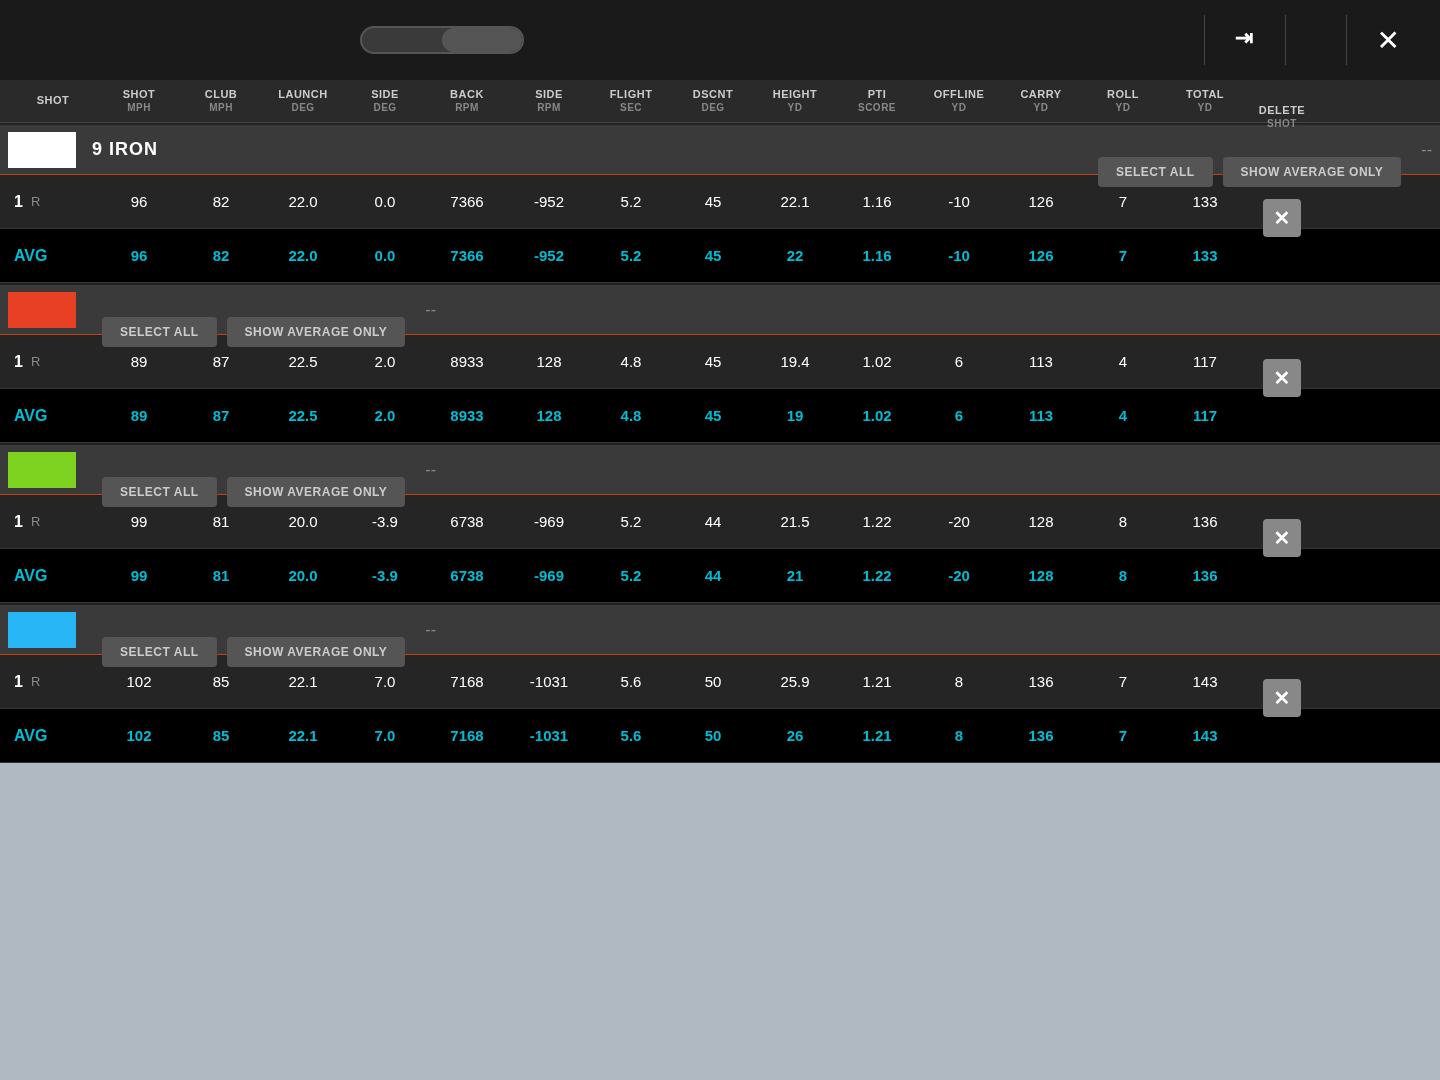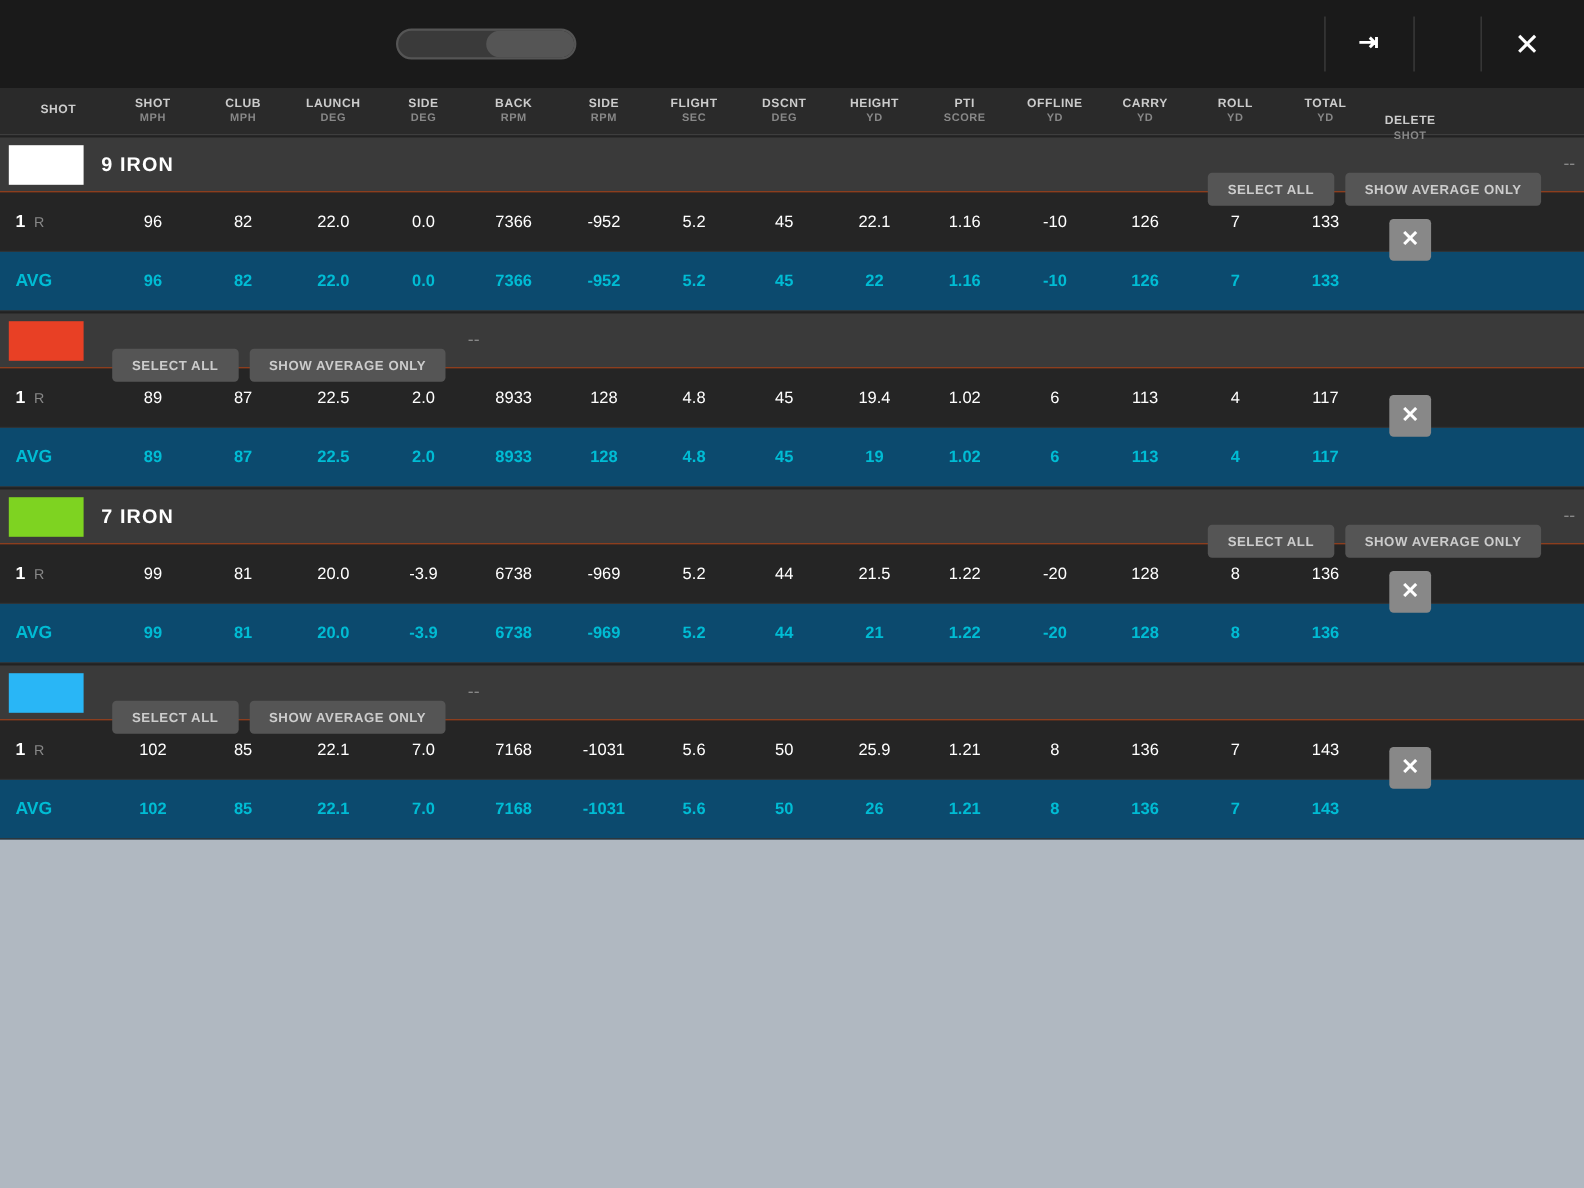--- a/index.html
+++ b/index.html
@@ -162,21 +162,21 @@
     
     .data-row {
       display: flex;
       align-items: center;
       height: 54px;
       padding: 0 8px;
       background: #252525;
       border-bottom: 1px solid #333;
     }
     .data-row.avg-row {
-      background: #0c4a6e;
+      background: #000000;
     }
     .cell {
       display: flex;
       align-items: center;
       justify-content: center;
       font-size: 15px;
       color: #ffffff;
       text-align: center;
     }
     .cell.avg-val {
@@ -372,21 +372,20 @@
     <div class="cell avg-val w-data">19</div>
     <div class="cell avg-val w-data">1.02</div>
     <div class="cell avg-val w-data">6</div>
     <div class="cell avg-val w-data">113</div>
     <div class="cell avg-val w-data">4</div>
     <div class="cell avg-val w-data">117</div>
     <div class="delete-cell w-delete"></div>
   </div>
     <div class="club-group">
     <div class="club-color-bar" style="background:#7ed321;"></div>
-    <div class="club-name">7 IRON</div>
     <button class="club-btn">SELECT ALL</button>
     <button class="club-btn">SHOW AVERAGE ONLY</button>
     <div class="club-dash">--</div>
   </div>
     <div class="data-row">
       <div class="shot-cell w-shot">
         <span class="shot-num">1</span>
         <span class="shot-r">R</span>
       </div>
       <div class="cell w-data">99</div>

